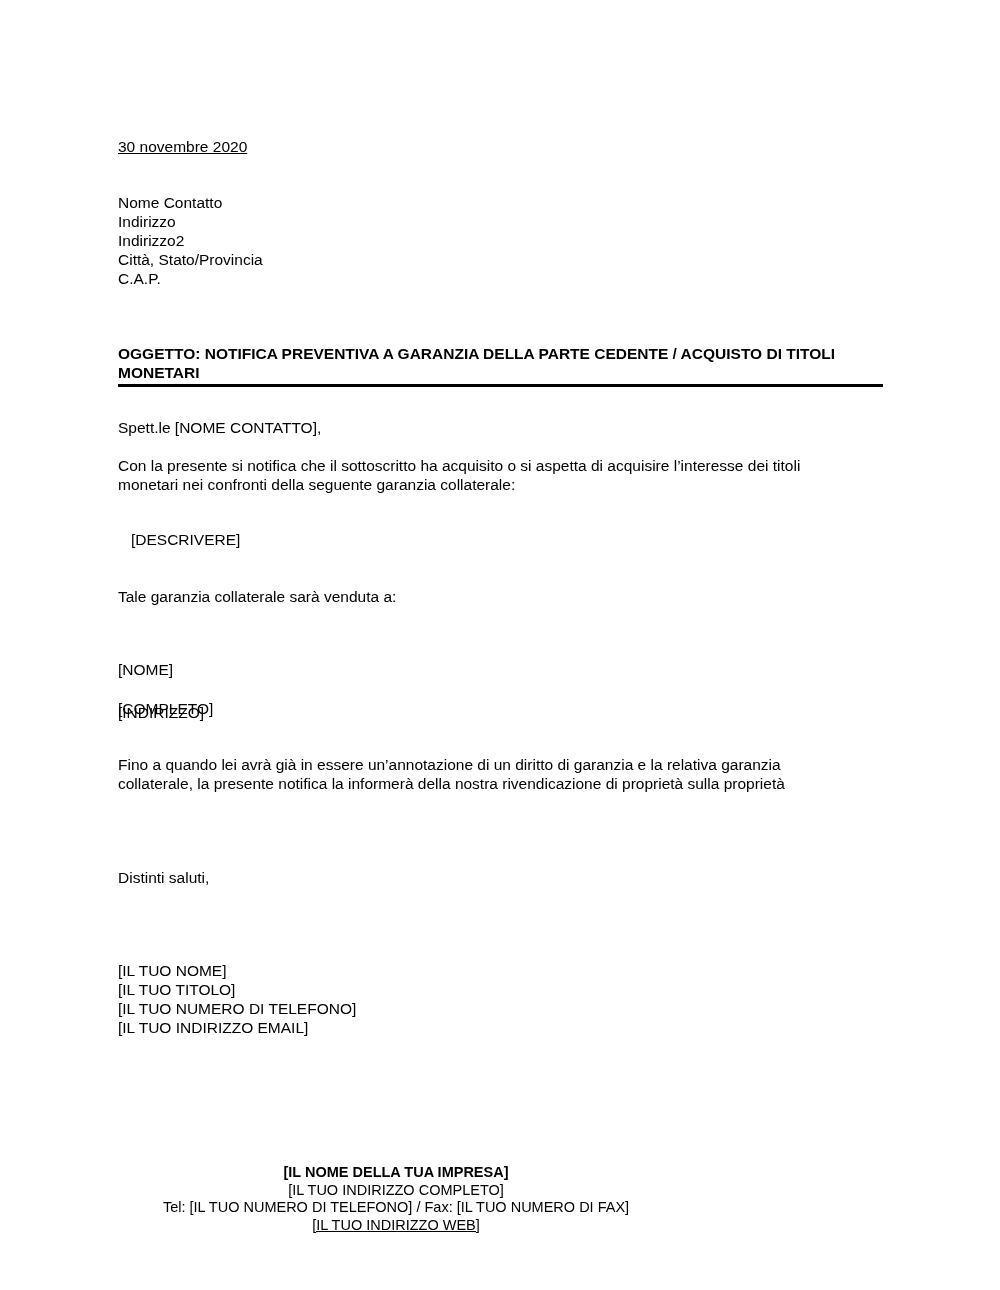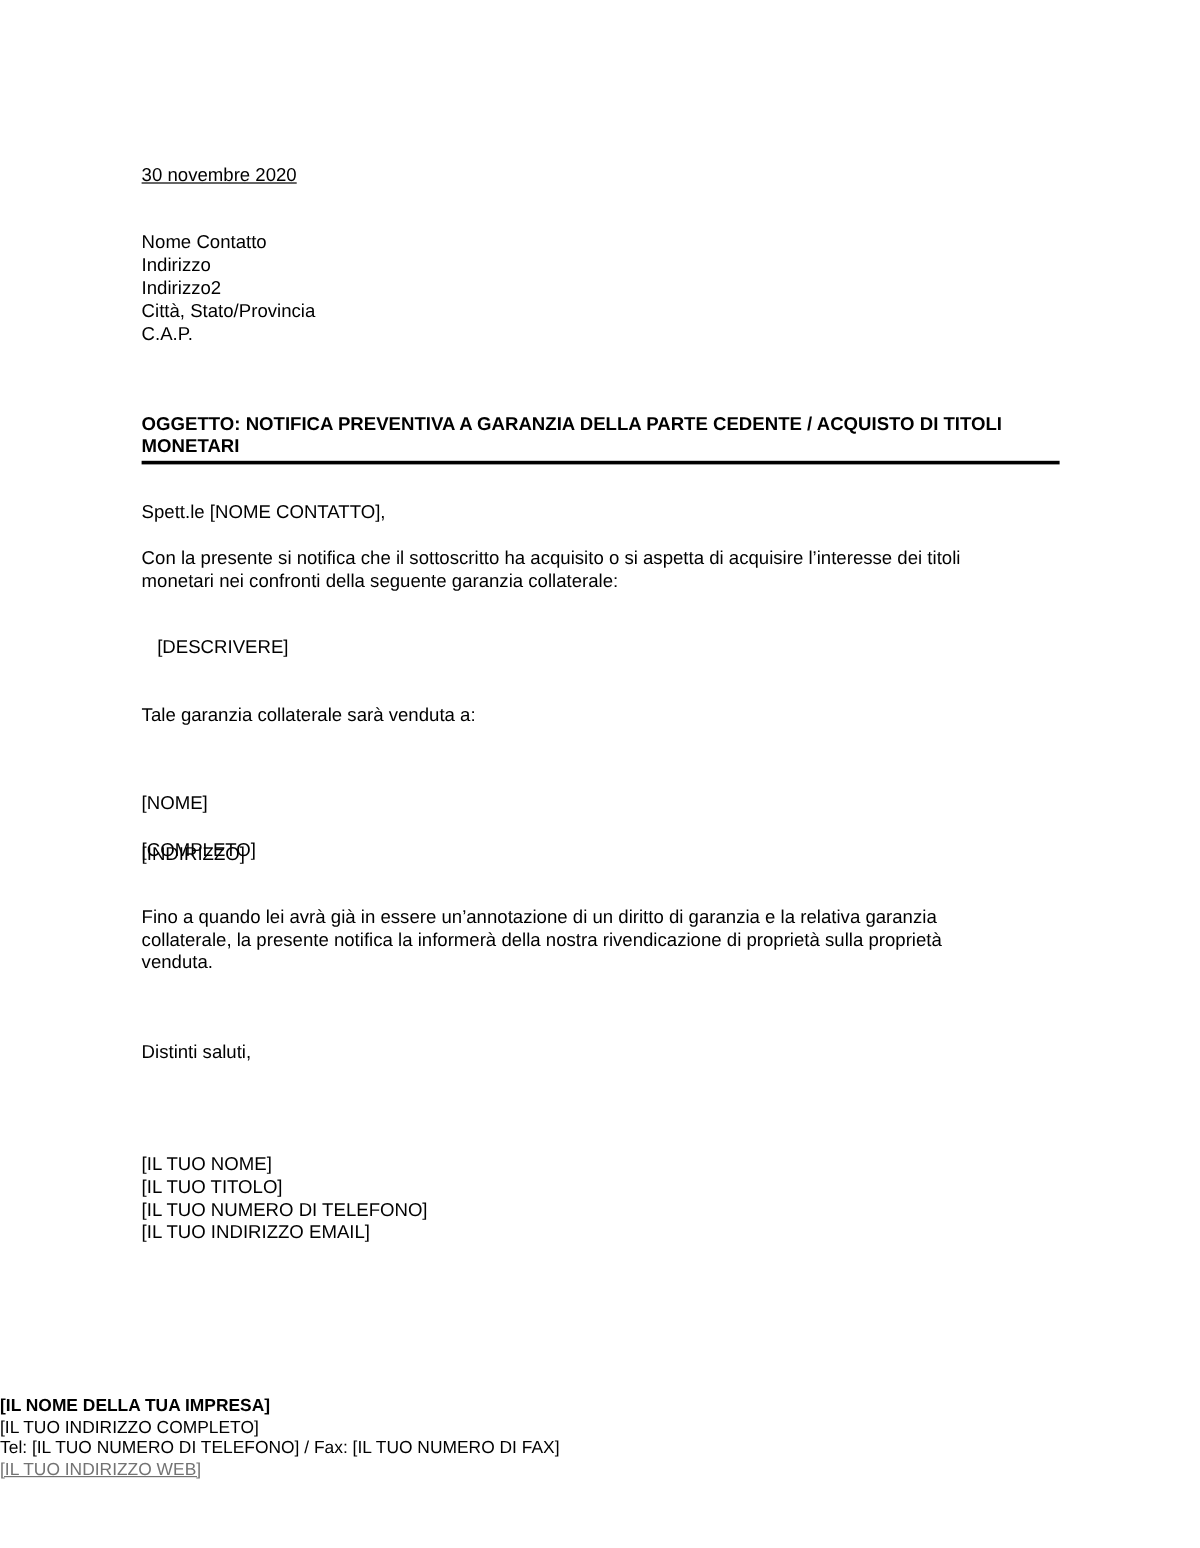--- a/index.html
+++ b/index.html
@@ -43,26 +43,27 @@
       width: 765px;
       height: 3px;
       background: #000000;
     }
     .line { display: block; white-space: nowrap; }
     .footer {
       position: absolute;
       left: 0;
       top: 1164px;
       width: 792px;
+      text-align: center;
       font-size: 14.5px;
       line-height: 17.5px;
     }
     .footer .company { font-weight: bold; }
     .footer a {
-      color: #737373;
+      color: #000000;
       text-decoration: underline;
     }
   </style>
 </head>
 <body>
 
 <div class="page">
 
   <div class="abs" style="top:137px;text-decoration:underline;">30 novembre 2020</div>
 
@@ -92,21 +93,20 @@
 
   <div class="abs" style="top:587px;">Tale garanzia collaterale sarà venduta a:</div>
 
   <div class="abs" style="top:660px;">[NOME]</div>
   <div class="abs" style="top:661px;margin-top:42px;">[INDIRIZZO]</div>
   <div class="abs" style="top:699px;">[COMPLETO]</div>
 
   <div class="block" style="top:755px;">
     <span class="line">Fino a quando lei avrà già in essere un’annotazione di un diritto di garanzia e la relativa garanzia</span>
     <span class="line">collaterale, la presente notifica la informerà della nostra rivendicazione di proprietà sulla proprietà</span>
-    <span class="line">venduta.</span>
   </div>
 
   <div class="abs" style="top:868px;">Distinti saluti,</div>
 
   <div class="block" style="top:961px;">
     <span class="line">[IL TUO NOME]</span>
     <span class="line">[IL TUO TITOLO]</span>
     <span class="line">[IL TUO NUMERO DI TELEFONO]</span>
     <span class="line">[IL TUO INDIRIZZO EMAIL]</span>
   </div>

